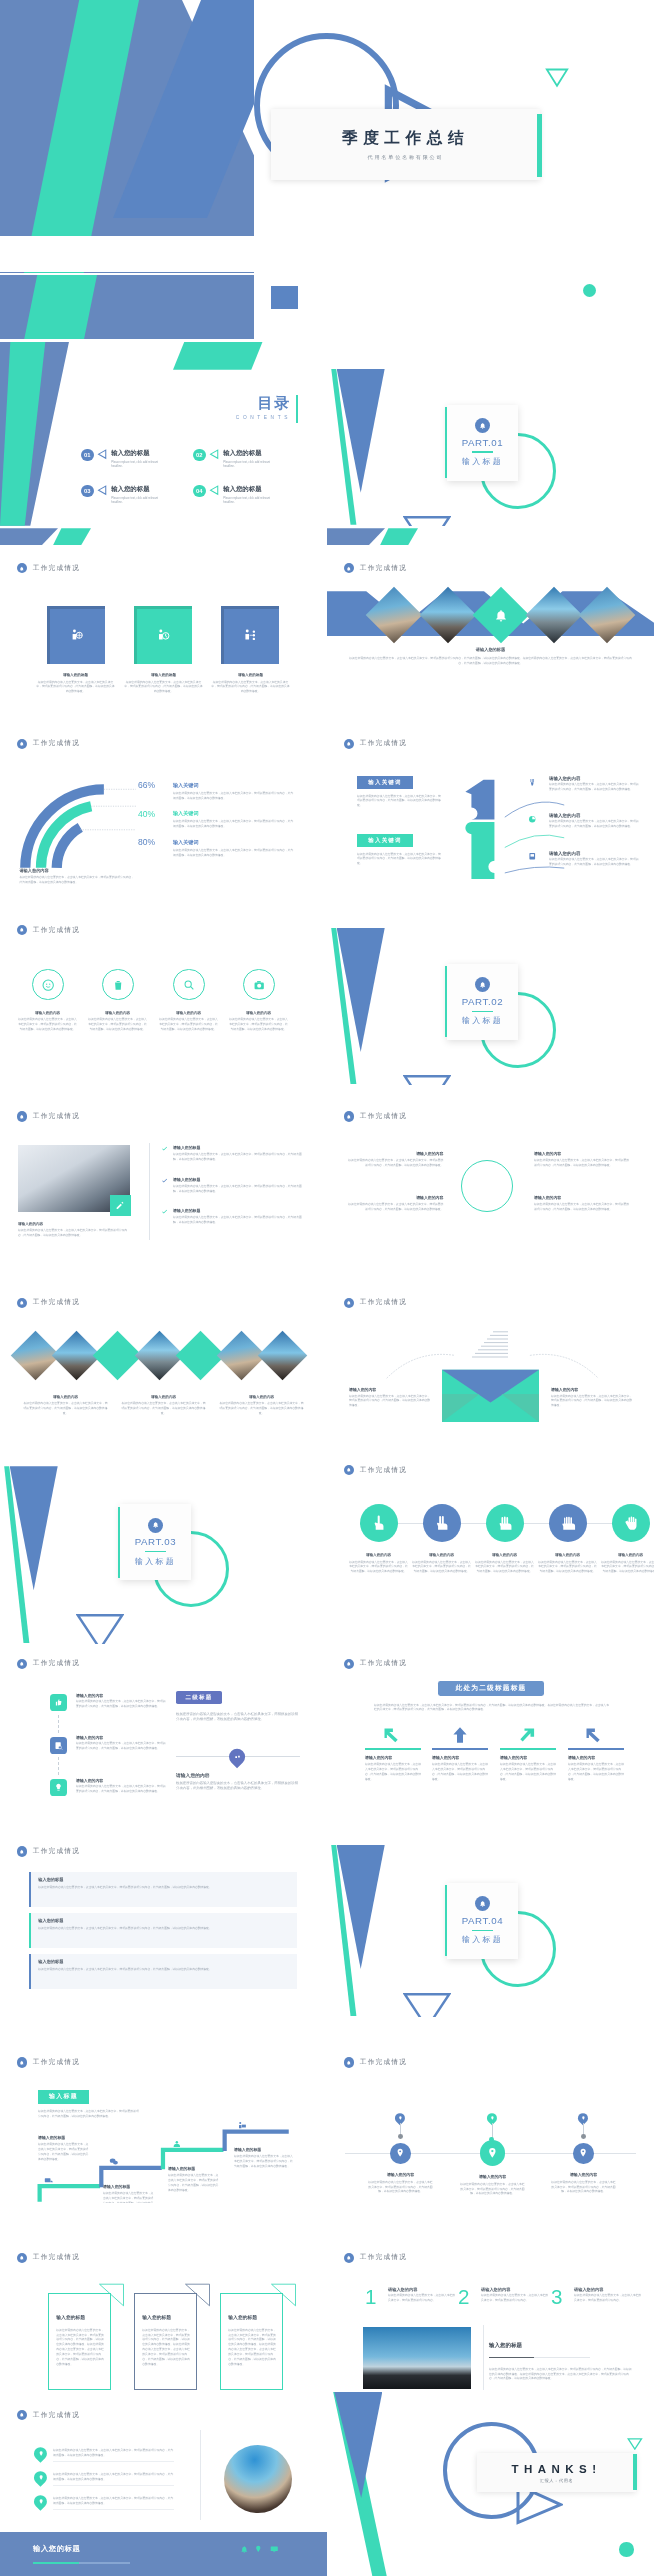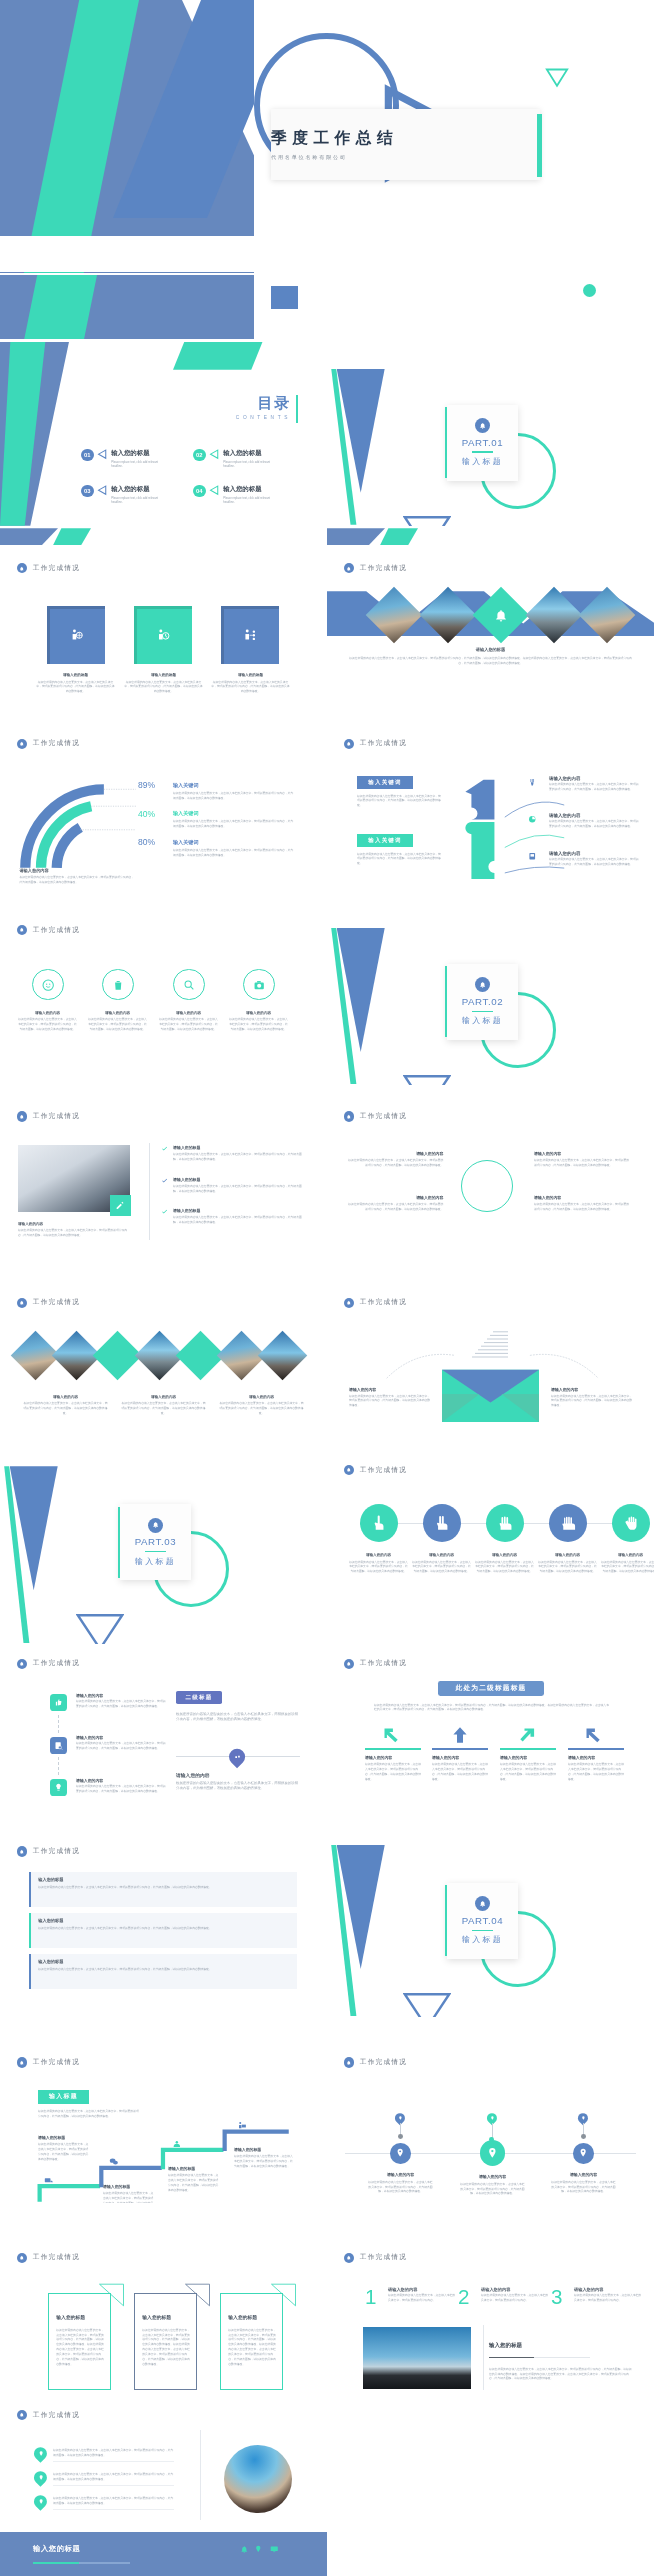--- a/index.html
+++ b/index.html
@@ -25,21 +25,21 @@
   .ttl { font-weight:bold; color:#4b5663; }
 
   
   .photo { background:linear-gradient(170deg,#3f7fb5 0%,#6fb3d8 38%,#c9b49a 62%,#3b332c 100%); }
   .photo2{ background:linear-gradient(180deg,#2f6ea8 0%,#7fc4e6 45%,#6d665f 70%,#1e1a17 100%); }
   .photo3{ background:linear-gradient(180deg,#2c74ad 0%,#8ccbe8 40%,#7a8a92 62%,#20262b 100%); }
 
   
   .coverBox {
     position:absolute; background:#fafafa; box-shadow:0 1.2px 6px rgba(0,0,0,.13);
-    display:flex; flex-direction:column; justify-content:center;
+    display:flex; flex-direction:column; align-items:center; justify-content:center;
   }
   .coverTitle { font-size:15.7px; font-weight:bold; color:#2a3b50; letter-spacing:5.5px; }
   .coverSub { font-size:5.1px; color:#7d8894; letter-spacing:1.8px; margin-top:4.2px; }
 
   
   .tocTitle { font-size:15px; font-weight:bold; color:#5B85C3; letter-spacing:1.8px; }
   .tocEn { font-size:4.8px; color:#7f9dc9; letter-spacing:3.6px; text-align:right; margin-top:1.8px; }
   .tocNum { width:12.7px; height:12.7px; border-radius:50%; color:#fff; font-size:5.8px;
             display:flex; align-items:center; justify-content:center; font-weight:bold; }
   .tocRow { position:absolute; display:flex; align-items:flex-start; gap:3.6px; }
@@ -298,21 +298,21 @@
       <div class="htxt">工作完成情况</div>
     </div>
     <svg width="139" height="115" viewBox="0 0 230 190" style="position:absolute;left:12px;top:47px;">
       <path d="M22 175 A 130 130 0 0 1 152 45" fill="none" stroke="#5B85C3" stroke-width="17"></path>
       <path d="M48 175 A 104 104 0 0 1 131 73" fill="none" stroke="#3CD9B8" stroke-width="17"></path>
       <path d="M74 175 A 78 78 0 0 1 113 108" fill="none" stroke="#5B85C3" stroke-width="17"></path>
       <path d="M152 45 L205 45" stroke="#b9c3cf" stroke-width="1" stroke-dasharray="2,2" fill="none"></path>
       <path d="M131 73 L205 73" stroke="#b9c3cf" stroke-width="1" stroke-dasharray="2,2" fill="none"></path>
       <path d="M113 112 L205 112" stroke="#b9c3cf" stroke-width="1" stroke-dasharray="2,2" fill="none"></path>
     </svg>
-    <div style="position:absolute;left:138px;top:65px;font-size:8.5px;color:#5B85C3;">89%</div>
+    <div style="position:absolute;left:138px;top:65px;font-size:8.5px;color:#5B85C3;">66%</div>
     <div style="position:absolute;left:173px;top:67px;width:121px;">
       <div class="ttl" style="font-size:5.1px;color:#5B85C3;">输入关键词</div>
       <div class="ph" style="margin-top:2.4px;">根据您所需的内容输入您想要的文本，点击输入本栏的具体文字，简明扼要的说明分项内容，此为概念图解，请根据您的具体内容酌情修改。</div>
     </div>
     <div style="position:absolute;left:138px;top:94px;font-size:8.5px;color:#3CD9B8;">40%</div>
     <div style="position:absolute;left:173px;top:95px;width:121px;">
       <div class="ttl" style="font-size:5.1px;color:#3CD9B8;">输入关键词</div>
       <div class="ph" style="margin-top:2.4px;">根据您所需的内容输入您想要的文本，点击输入本栏的具体文字，简明扼要的说明分项内容，此为概念图解，请根据您的具体内容酌情修改。</div>
     </div>
     <div style="position:absolute;left:138px;top:122px;font-size:8.5px;color:#5B85C3;">80%</div>
@@ -1073,15 +1073,36 @@
       <svg width="8.5" height="8.5" viewBox="0 0 24 24" fill="#3CD9B8" style="position:absolute;left:254px;top:13.3px;">
           <path d="M12 2a6 6 0 0 0-6 6c0 4.5 6 12 6 12s6-7.5 6-12a6 6 0 0 0-6-6z"></path>
         </svg>
       <svg width="8.5" height="8.5" viewBox="0 0 24 24" fill="#3CD9B8" style="position:absolute;left:270px;top:13.3px;">
           <rect x="2" y="4" width="20" height="13" rx="1.5"></rect>
           <rect x="9" y="18" width="6" height="2"></rect>
         </svg>
     </div>
   </div>
 
+  <div class="slide">
+    <div style="position:absolute;left:0;top:0;width:103px;height:184px;background:#3CD9B8;clip-path:polygon(6% 0,20% 0,58% 100%,44% 100%);"></div>
+    <div style="position:absolute;left:7.3px;top:0px;width:48px;height:106px;background:#5B85C3;clip-path:polygon(0 0,100% 0,56% 100%);"></div>
+    <div style="position:absolute;left:116px;top:30px;width:97px;height:97px;border-radius:50%;border:4.8px solid #5B85C3;"></div>
+    <div style="position:absolute;left:188px;top:91px;">
+      <svg viewBox="0 0 80 70" width="48" height="42">
+          <polygon points="5,4 76,36 5,66" fill="none" stroke="#5B85C3" stroke-width="5"></polygon>
+        </svg>
+    </div>
+    <div style="position:absolute;left:300px;top:45px;">
+      <svg viewBox="0 0 26 22" width="15.7" height="13.3">
+          <polygon points="2,3 24,3 13,20" fill="none" stroke="#3CD9B8" stroke-width="2.2"></polygon>
+        </svg>
+    </div>
+    <div style="position:absolute;left:292px;top:150px;width:14.5px;height:14.5px;border-radius:50%;background:#3CD9B8;"></div>
+    <div class="thanksBox" style="left:150px;top:61px;width:159px;height:39px;">
+      <div class="thanksTxt">THANKS!</div>
+      <div class="thanksSub">汇报人：代用名</div>
+    </div>
+    <div style="position:absolute;left:306px;top:62px;width:3.6px;height:36px;background:#3CD9B8;"></div>
+  </div>
 
 </div>
 
 
 </body></html>

